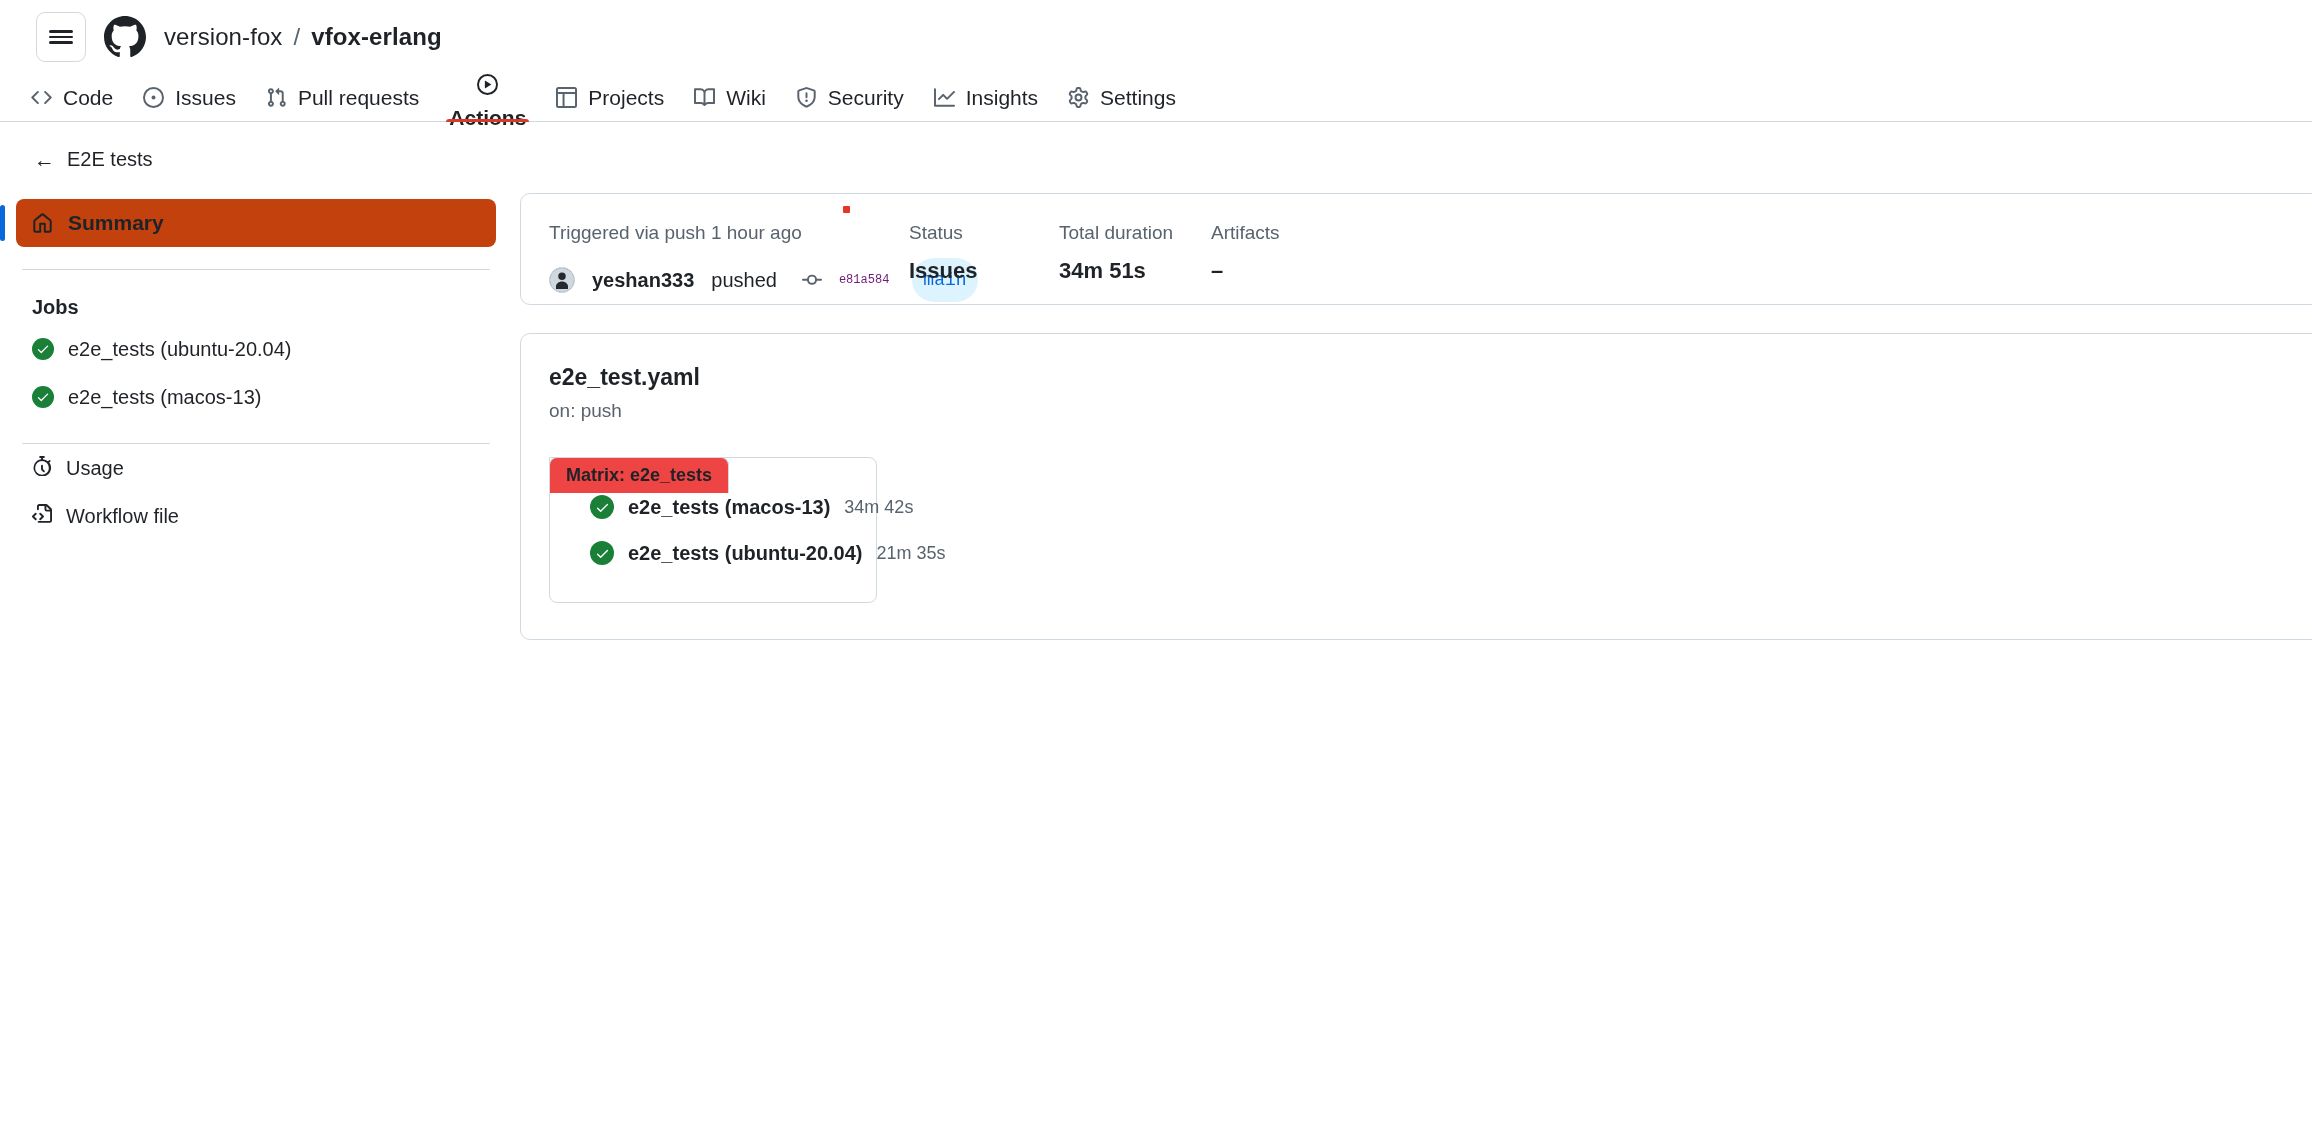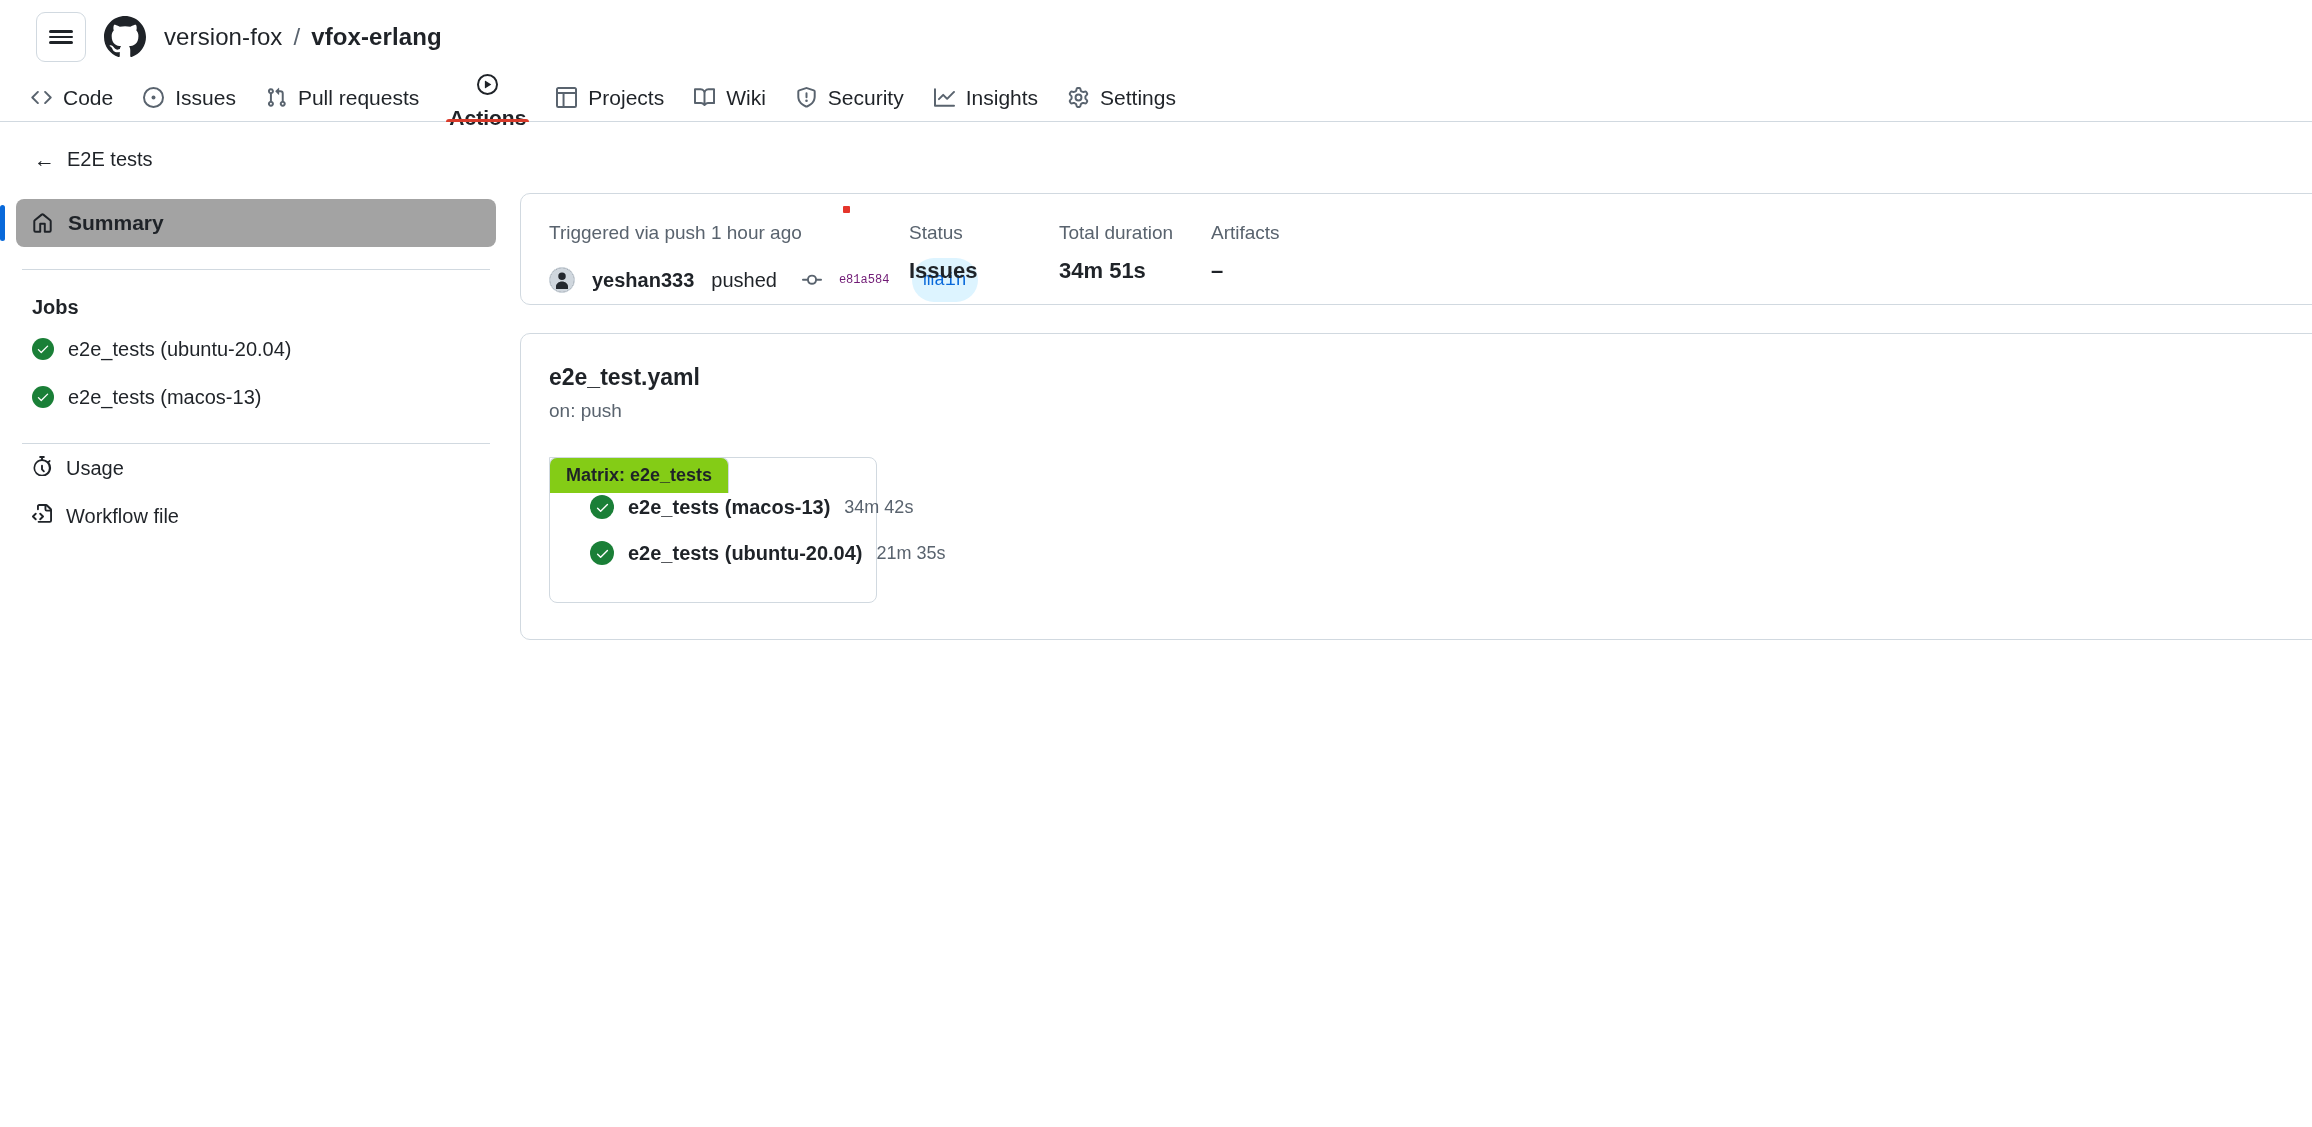--- a/index.html
+++ b/index.html
@@ -120,21 +120,21 @@
     display: flex; align-items: center; gap: 15px;
     height: 48px;
     padding: 0 16px;
     border-radius: 8px;
     font-size: 21px;
     color: #1f2328;
     cursor: pointer;
     position: relative;
   }
   .side-item.active {
-    background: #a3a3a3;
+    background: #c2410c;
     font-weight: 700;
   }
   .side-item.active::before {
     content: "";
     position: absolute;
     left: -16px; top: 6px;
     width: 5px; height: 36px;
     border-radius: 4px;
     background: #0969da;
   }
@@ -249,21 +249,21 @@
   }
   .matrix-tab {
     position: absolute;
     top: 0; left: 0;
     height: 36px;
     padding: 0 16px;
     display: flex; align-items: center;
     border: 1px solid #d1d9e0;
     border-bottom: none;
     border-radius: 8px 8px 0 0;
-    background: #84cc16;
+    background: #ef4444;
     font-size: 18px;
     font-weight: 700;
     color: #1f2328;
     white-space: nowrap;
     z-index: 2;
   }
   .matrix-box {
     margin-top: 35px;
     border: 1px solid #d1d9e0;
     border-radius: 0 8px 8px 8px;

